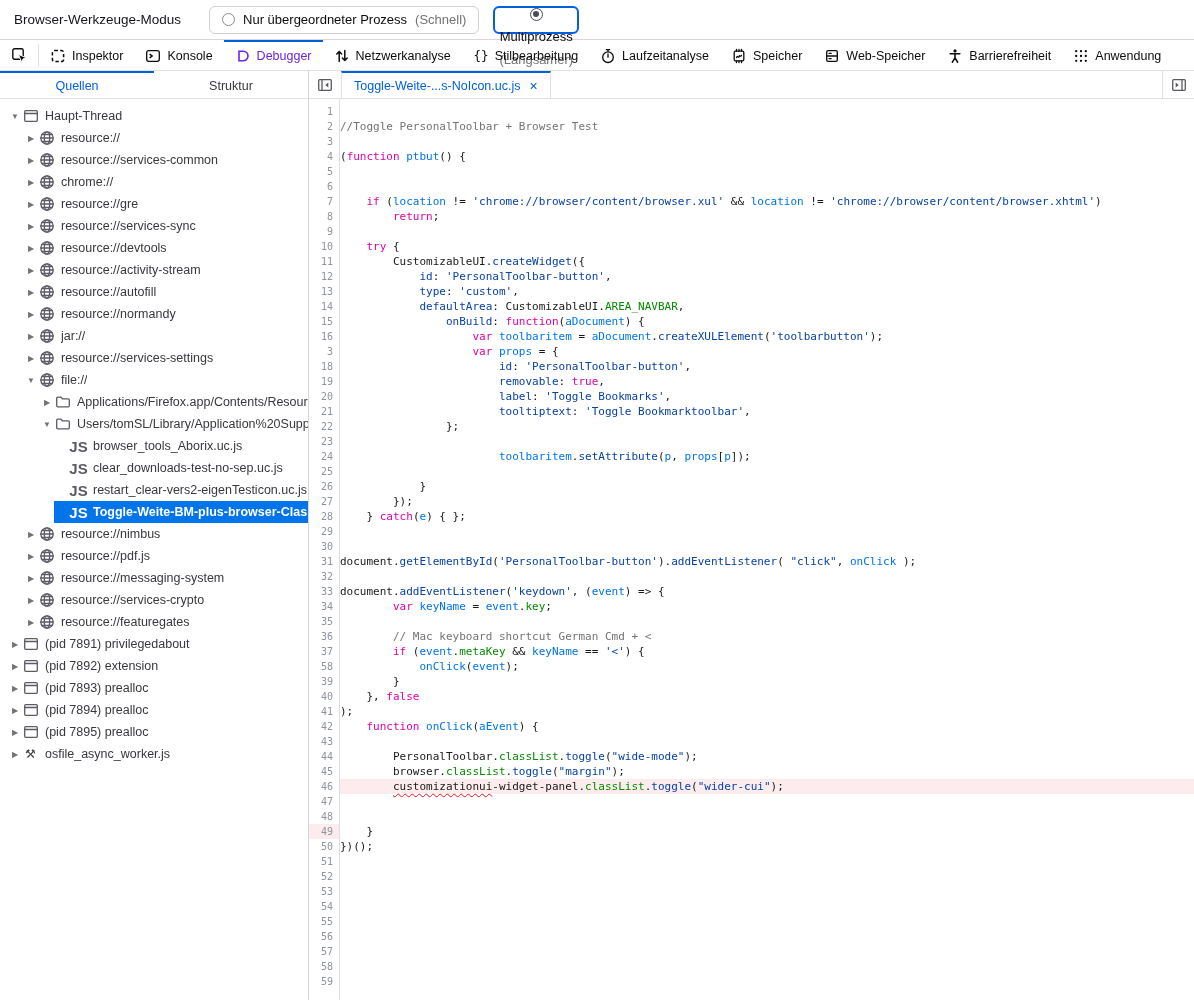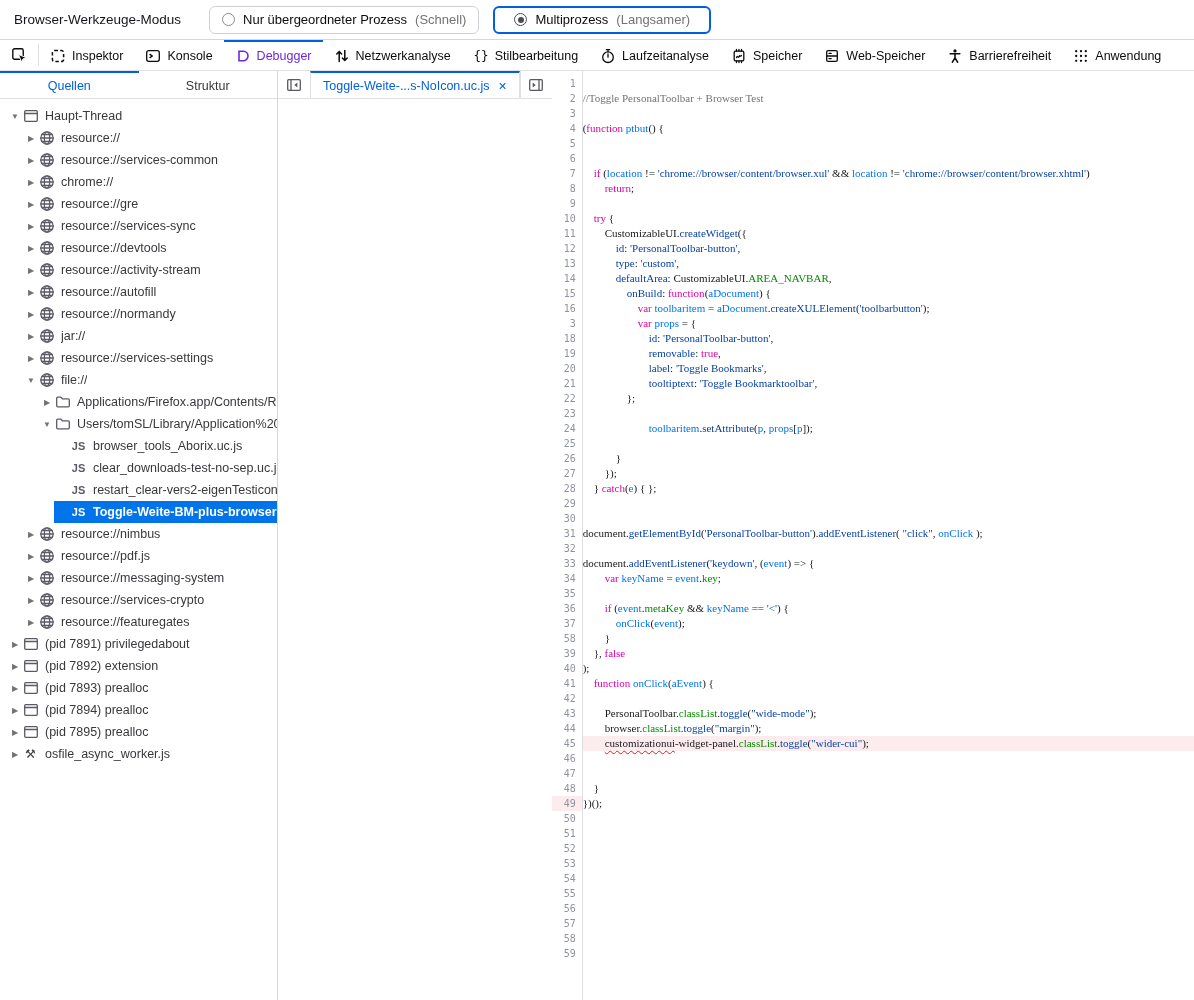--- a/index.html
+++ b/index.html
@@ -3,68 +3,68 @@
 <meta charset="utf-8">
 <style>
   * { margin:0; padding:0; box-sizing:border-box; }
   html,body { width:1194px; height:1000px; }
   body { font-family:"Liberation Sans", sans-serif; background:#fff; color:#0c0c0d; overflow:hidden; }
 
   
   .topbar { height:40px; display:flex; align-items:center; padding:0 14px; gap:28px; border-bottom:1px solid #d7d7db; background:#fff; }
   .topbar-title { font-size:13.5px; color:#15141a; }
   .proc-option { display:flex; align-items:center; gap:8px; height:28px; padding:0 12px; border:1px solid #d0d0d7; border-radius:6px; font-size:13px; background:#fff; cursor:default; }
-  .proc-option.selected { border:2px solid #0060df; padding:0 19px; }
+  .proc-option.selected { border:2px solid #0060df; padding:0 4px;flex-direction:column; }
   .radio { width:13px; height:13px; border-radius:50%; border:1.5px solid #8a8a96; position:relative; background:#fff; flex:none; }
   .proc-option.selected .radio { border-color:#4a4d55; }
   .proc-option.selected .radio::after { content:''; position:absolute; inset:2.5px; border-radius:50%; background:#4a4d55; }
   .hint { color:#737373; }
 
   
   .toolbar { height:31px; display:flex; align-items:stretch; border-bottom:1px solid #e0e0e2; background:#fff; }
   .tool-btn { width:38px; display:flex; align-items:center; justify-content:center; color:#0c0c0d; background:none; border:none; }
   .toolbar-sep { width:1px; background:#e0e0e2; margin:4px 0; flex:none; }
   .tool-tab { display:flex; align-items:center; gap:6px; padding:0 11px; font-size:12.5px; color:#0c0c0d; background:none; border:none; border-top:2px solid transparent; font-family:inherit; }
   .tool-tab.active { color:#6d28d9; border-top-color:#0060df; }
   .tool-tab svg, .tool-btn svg, .pane-btn svg { display:block; }
   .tool-icon { display:inline-flex; }
 
   
   .main { display:flex; height:929px; }
-  .sidebar { width:278px; flex:none; border-right:1px solid #d7d7db; display:flex; flex-direction:column; background:#fff; }
+  .sidebar { width:309px; flex:none; border-right:1px solid #d7d7db; display:flex; flex-direction:column; background:#fff; }
   .sidebar-tabs { height:28px; display:flex; border-bottom:1px solid #e0e0e2; flex:none; }
   .side-tab { flex:1; display:flex; align-items:center; justify-content:center; font-size:12.5px; color:#38383d; border-top:2px solid transparent; background:none; border-left:none; border-right:none; border-bottom:none; font-family:inherit; }
   .side-tab.active { color:#0060df; border-top-color:#0060df; }
 
   .tree { flex:1; overflow:hidden; padding-top:6px; }
   .tree-row { height:22px; display:flex; align-items:center; font-size:12.5px; color:#38383d; white-space:nowrap; }
   .tree-indent { flex:none; height:100%; }
   .tree-content { display:flex; align-items:center; height:100%; flex:1; overflow:hidden; padding-left:2px; }
   .tree-content.selected { background:#0074e8; color:#fff; font-weight:700; }
   .arrow { width:14px; text-align:center; font-size:8px; color:#737373; flex:none; }
   .selected .arrow { color:#fff; }
   .tree-icon { width:17px; height:16px; margin-right:6px; flex:none; display:inline-flex; align-items:center; justify-content:center; color:#5b5b66; }
   .selected .tree-icon { color:#fff; }
-  .js-badge { font-size:11px; font-weight:700; color:#5b5b66; letter-spacing:0; }
+  .js-badge { font-size:15px; font-weight:700; color:#5b5b66; letter-spacing:0; }
   .selected .js-badge { color:#fff; }
   .worker-glyph { font-size:12px; color:#3f3f43; }
   .tree-label { overflow:hidden; }
 
   
-  .editor { flex:1; display:flex; min-width:0; background:#fff; }
+  .editor { flex:1; display:flex; flex-direction:column; min-width:0; background:#fff; }
   .tabbar { height:28px; display:flex; align-items:stretch; border-bottom:1px solid #e0e0e2; flex:none; }
   .pane-btn { width:32px; display:flex; align-items:center; justify-content:center; color:#5a5a5f; background:none; border:none; }
   .pane-btn.right { margin-left:auto; border-left:1px solid #e0e0e2; }
   .source-tab { display:flex; align-items:center; gap:9px; padding:0 12px; font-size:12.5px; color:#0060df; border-top:2px solid #0060df; border-right:1px solid #e0e0e2; border-left:1px solid #e0e0e2; background:#fff; }
   .tab-close { font-size:14px; line-height:1; }
 
   .code-wrap { flex:1; display:flex; overflow:hidden; font-family:"DejaVu Sans Mono","Liberation Mono",monospace; font-size:11px; line-height:15px; }
   .gutter { width:31px; flex:none; border-right:1px solid #dedee2; text-align:right; color:#8f939b; font-size:10px; padding-top:5px; }
   .ln { height:15px; padding-right:6px; }
-  .code-col { flex:1; overflow:hidden; padding-top:5px;font-family:Liberation Serif, serif; }
+  .code-col { flex:1; overflow:hidden; padding-top:5px; }
   .cl { height:15px; white-space:pre; }
   .err-bg { background:#fdecee; }
 
   .tk-d { color:#18191a; }
   .tk-k { color:#dd00a9; }
   .tk-s { color:#0842a4; }
   .tk-f { color:#0842a4; }
   .tk-p { color:#058b00; }
   .tk-v { color:#0074e8; }
   .tk-c { color:#737373; }
@@ -716,20 +716,21 @@
           <div class="cl"><span class="tk-d">            }</span></div>
           <div class="cl"><span class="tk-d">        });</span></div>
           <div class="cl"><span class="tk-d">    } </span><span class="tk-k">catch</span><span class="tk-d">(</span><span class="tk-v">e</span><span class="tk-d">) { };</span></div>
           <div class="cl"></div>
           <div class="cl"></div>
           <div class="cl"><span class="tk-d">document.</span><span class="tk-f">getElementById</span><span class="tk-d">(</span><span class="tk-s">'PersonalToolbar-button'</span><span class="tk-d">).</span><span class="tk-f">addEventListener</span><span class="tk-d">( </span><span class="tk-s">"click"</span><span class="tk-d">, </span><span class="tk-v">onClick</span><span class="tk-d"> );</span></div>
           <div class="cl"></div>
           <div class="cl"><span class="tk-d">document.</span><span class="tk-f">addEventListener</span><span class="tk-d">(</span><span class="tk-s">'keydown'</span><span class="tk-d">, (</span><span class="tk-v">event</span><span class="tk-d">) =&gt; {</span></div>
           <div class="cl"><span class="tk-d">        </span><span class="tk-k">var</span><span class="tk-d"> </span><span class="tk-v">keyName</span><span class="tk-d"> = </span><span class="tk-v">event</span><span class="tk-d">.</span><span class="tk-p">key</span><span class="tk-d">;</span></div>
           <div class="cl"></div>
+          <div class="cl"><span class="tk-d">        </span><span class="tk-c">// Mac keyboard shortcut German Cmd + &lt;</span></div>
           <div class="cl"><span class="tk-d">        </span><span class="tk-k">if</span><span class="tk-d"> (</span><span class="tk-v">event</span><span class="tk-d">.</span><span class="tk-p">metaKey</span><span class="tk-d"> &amp;&amp; </span><span class="tk-v">keyName</span><span class="tk-d"> == </span><span class="tk-s">'&lt;'</span><span class="tk-d">) {</span></div>
           <div class="cl"><span class="tk-d">            </span><span class="tk-v">onClick</span><span class="tk-d">(</span><span class="tk-v">event</span><span class="tk-d">);</span></div>
           <div class="cl"><span class="tk-d">        }</span></div>
           <div class="cl"><span class="tk-d">    }, </span><span class="tk-k">false</span></div>
           <div class="cl"><span class="tk-d">);</span></div>
           <div class="cl"><span class="tk-d">    </span><span class="tk-k">function</span><span class="tk-d"> </span><span class="tk-v">onClick</span><span class="tk-d">(</span><span class="tk-v">aEvent</span><span class="tk-d">) {</span></div>
           <div class="cl"></div>
           <div class="cl"><span class="tk-d">        PersonalToolbar.</span><span class="tk-p">classList</span><span class="tk-d">.</span><span class="tk-f">toggle</span><span class="tk-d">(</span><span class="tk-s">"wide-mode"</span><span class="tk-d">);</span></div>
           <div class="cl"><span class="tk-d">        browser.</span><span class="tk-p">classList</span><span class="tk-d">.</span><span class="tk-f">toggle</span><span class="tk-d">(</span><span class="tk-s">"margin"</span><span class="tk-d">);</span></div>
           <div class="cl err-bg"><span class="tk-d">        </span><span class="tk-e">customizationui</span><span class="tk-d">-widget-panel.</span><span class="tk-p">classList</span><span class="tk-d">.</span><span class="tk-f">toggle</span><span class="tk-d">(</span><span class="tk-s">"wider-cui"</span><span class="tk-d">);</span></div>

